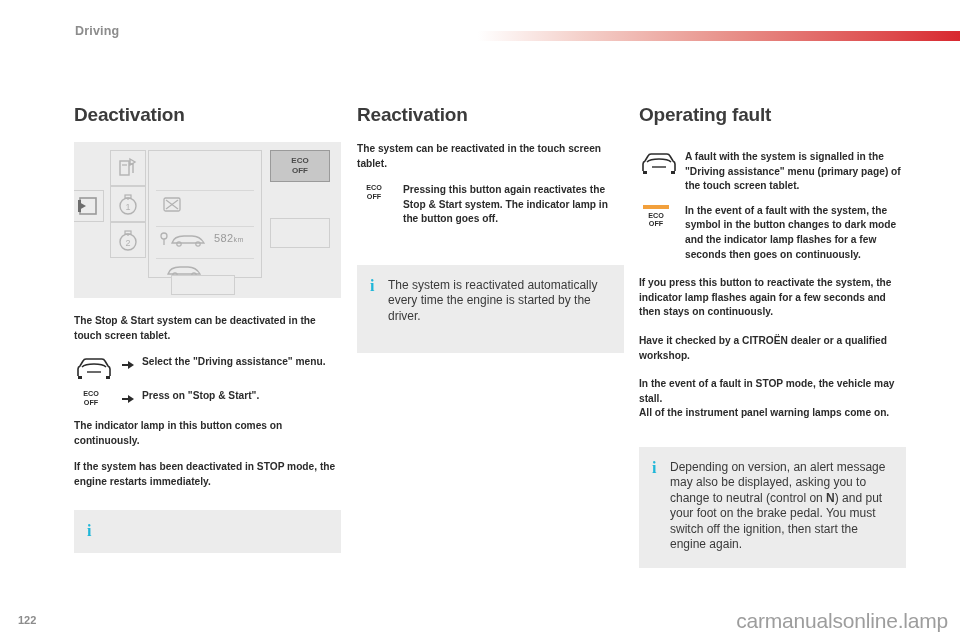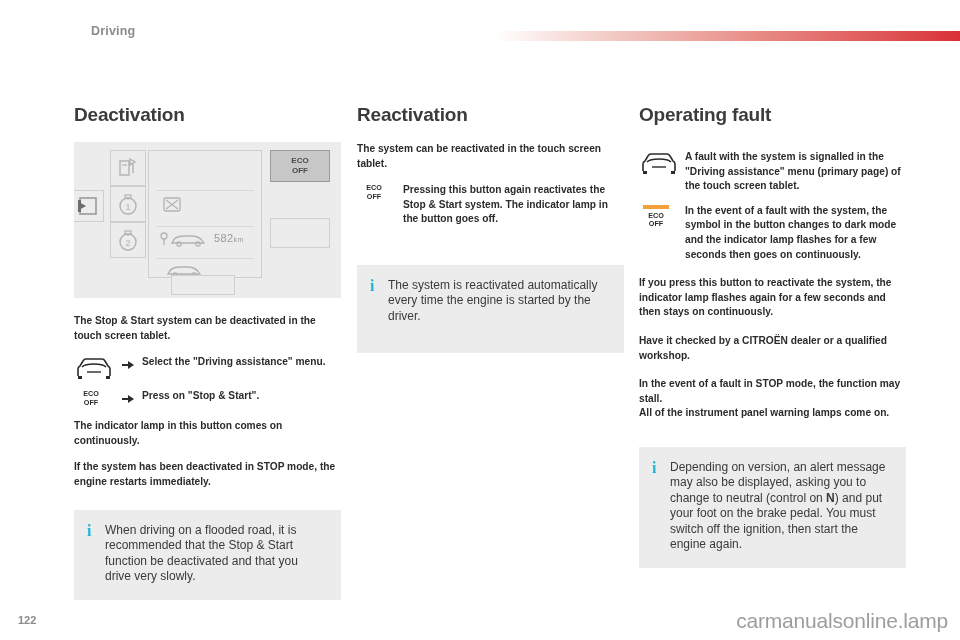--- a/index.html
+++ b/index.html
@@ -13,21 +13,21 @@
   #page {
     position: relative;
     width: 960px; height: 640px;
     background: #ffffff;
   }
 
   
   #header-band {
     position: absolute;
     left: 0; top: 0;
-    width: 892px; height: 48px; margin-left: 16px;
+    width: 892px; height: 48px;
   }
   #chapter-title {
     position: absolute;
     left: 75px; top: 24px;
     font-size: 12.5px;
     font-weight: bold;
     color: #8c8c8c;
     letter-spacing: 0.2px;
   }
   #header-rule {
@@ -312,21 +312,20 @@
         </div>
         <div class="bullet-text">Press on "Stop &amp; Start".</div>
       </div>
     </div>
 
     <p class="body-text">The indicator lamp in this button comes on continuously.</p>
     <p class="body-text">If the system has been deactivated in STOP mode, the engine restarts immediately.</p>
 
     <div class="note-box" style="margin-top:20px;">
       <div class="note-icon">i</div>
-      <div class="note-text">When driving on a flooded road, it is recommended that the Stop &amp; Start function be deactivated and that you drive very slowly.</div>
     </div>
   </div>
 
   <div class="col" id="col-2">
 
     <h2 class="section-title">Reactivation</h2>
 
     <p class="body-text">The system can be reactivated in the touch screen tablet.</p>
 
     <div class="bullet-block">
@@ -373,21 +372,21 @@
             <span>ECO</span><br>
             <span>OFF</span>
           </div>
         </div>
         <div class="bullet-text">In the event of a fault with the system, the symbol in the button changes to dark mode and the indicator lamp flashes for a few seconds then goes on continuously.</div>
       </div>
     </div>
 
     <p class="body-text spacer-before">If you press this button to reactivate the system, the indicator lamp flashes again for a few seconds and then stays on continuously.</p>
     <p class="body-text spacer-before">Have it checked by a CITROËN dealer or a qualified workshop.</p>
-    <p class="body-text spacer-before tight">In the event of a fault in STOP mode, the function may stall.</p>
+    <p class="body-text spacer-before tight">In the event of a fault in STOP mode, the vehicle may stall.</p>
     <p class="body-text">All of the instrument panel warning lamps come on.</p>
 
     <div class="note-box" style="margin-top:26px;">
       <div class="note-icon">i</div>
       <div class="note-text"><span>Depending on version, an alert message may also be displayed, asking you to change to neutral (control on </span><b>N</b><span>) and put your foot on the brake pedal. You must switch off the ignition, then start the engine again.</span></div>
     </div>
   </div>
 
   <div id="page-number">122</div>
   <div id="watermark">carmanualsonline.lamp</div>

